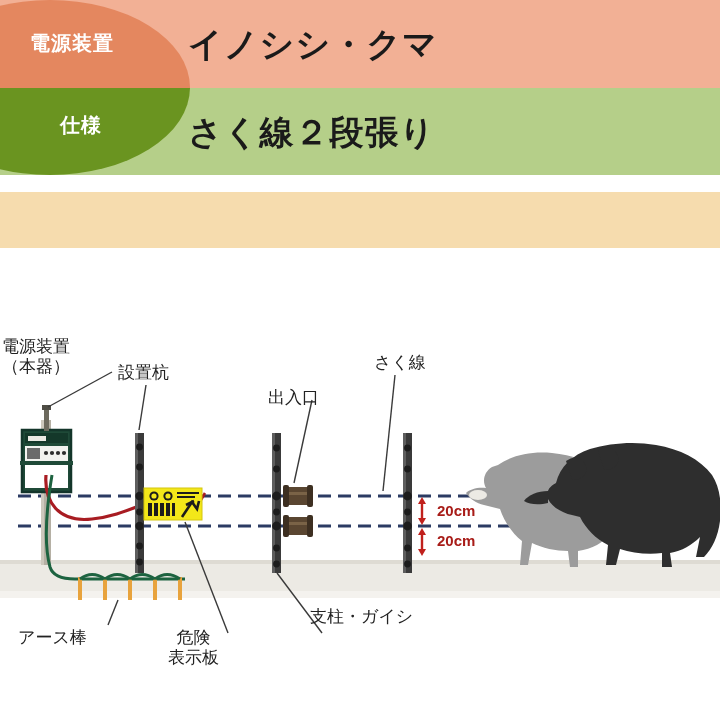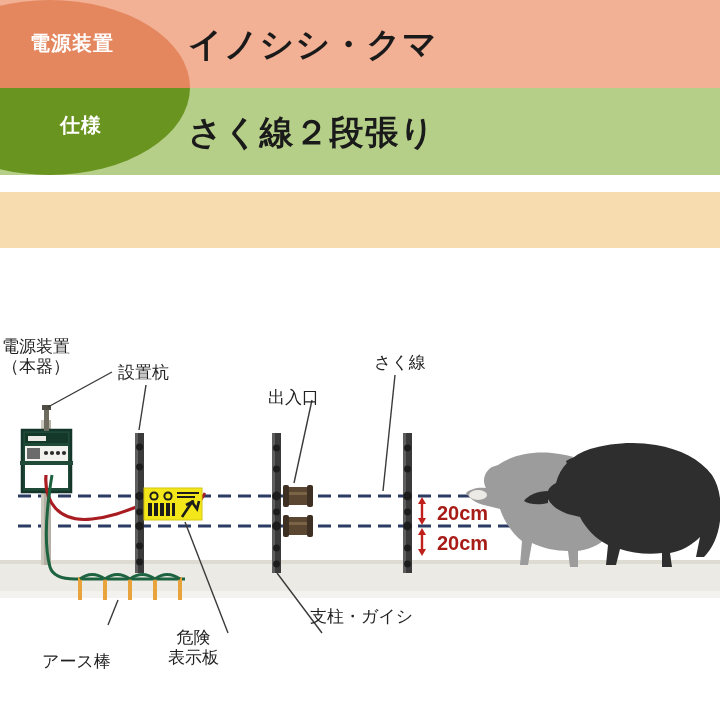--- a/index.html
+++ b/index.html
@@ -58,21 +58,21 @@
 
   
   #diagram{position:absolute;left:0;top:315px;width:592px;height:405px;}
   #diagram svg{display:block;}
 
   .dlabel{
     position:absolute;font-size:17px;color:#222;line-height:1.15;
     white-space:nowrap;letter-spacing:0px;
   }
   .measure{
-    position:absolute;font-size:20px;color:#a81c18;font-weight:700;
+    position:absolute;font-size:15px;color:#a81c18;font-weight:700;
     white-space:nowrap;
   }
 </style>
 </head>
 <body>
 
 <div id="root">
 
   <div class="band band-animal"></div>
   <div class="band band-spec"></div>
@@ -285,21 +285,21 @@
       <span>電源装置</span><br>
       <span>（本器）</span>
     </div>
 
     <div class="dlabel" style="left:118px;top:48px;">設置杭</div>
 
     <div class="dlabel" style="left:268px;top:73px;">出入口</div>
 
     <div class="dlabel" style="left:374px;top:38px;">さく線</div>
 
-    <div class="dlabel" style="left:42px;top:313px;margin-top:24px;">アース棒</div>
+    <div class="dlabel" style="left:18px;top:313px;">アース棒</div>
 
     <div class="dlabel" style="left:168px;top:313px;text-align:center;">
       <span>危険</span><br>
       <span>表示板</span>
     </div>
 
     <div class="dlabel" style="left:310px;top:292px;font-family:Liberation Serif, serif;">支柱・ガイシ</div>
 
     <div class="measure" style="left:437px;top:187px;">20cm</div>
     <div class="measure" style="left:437px;top:217px;">20cm</div>

